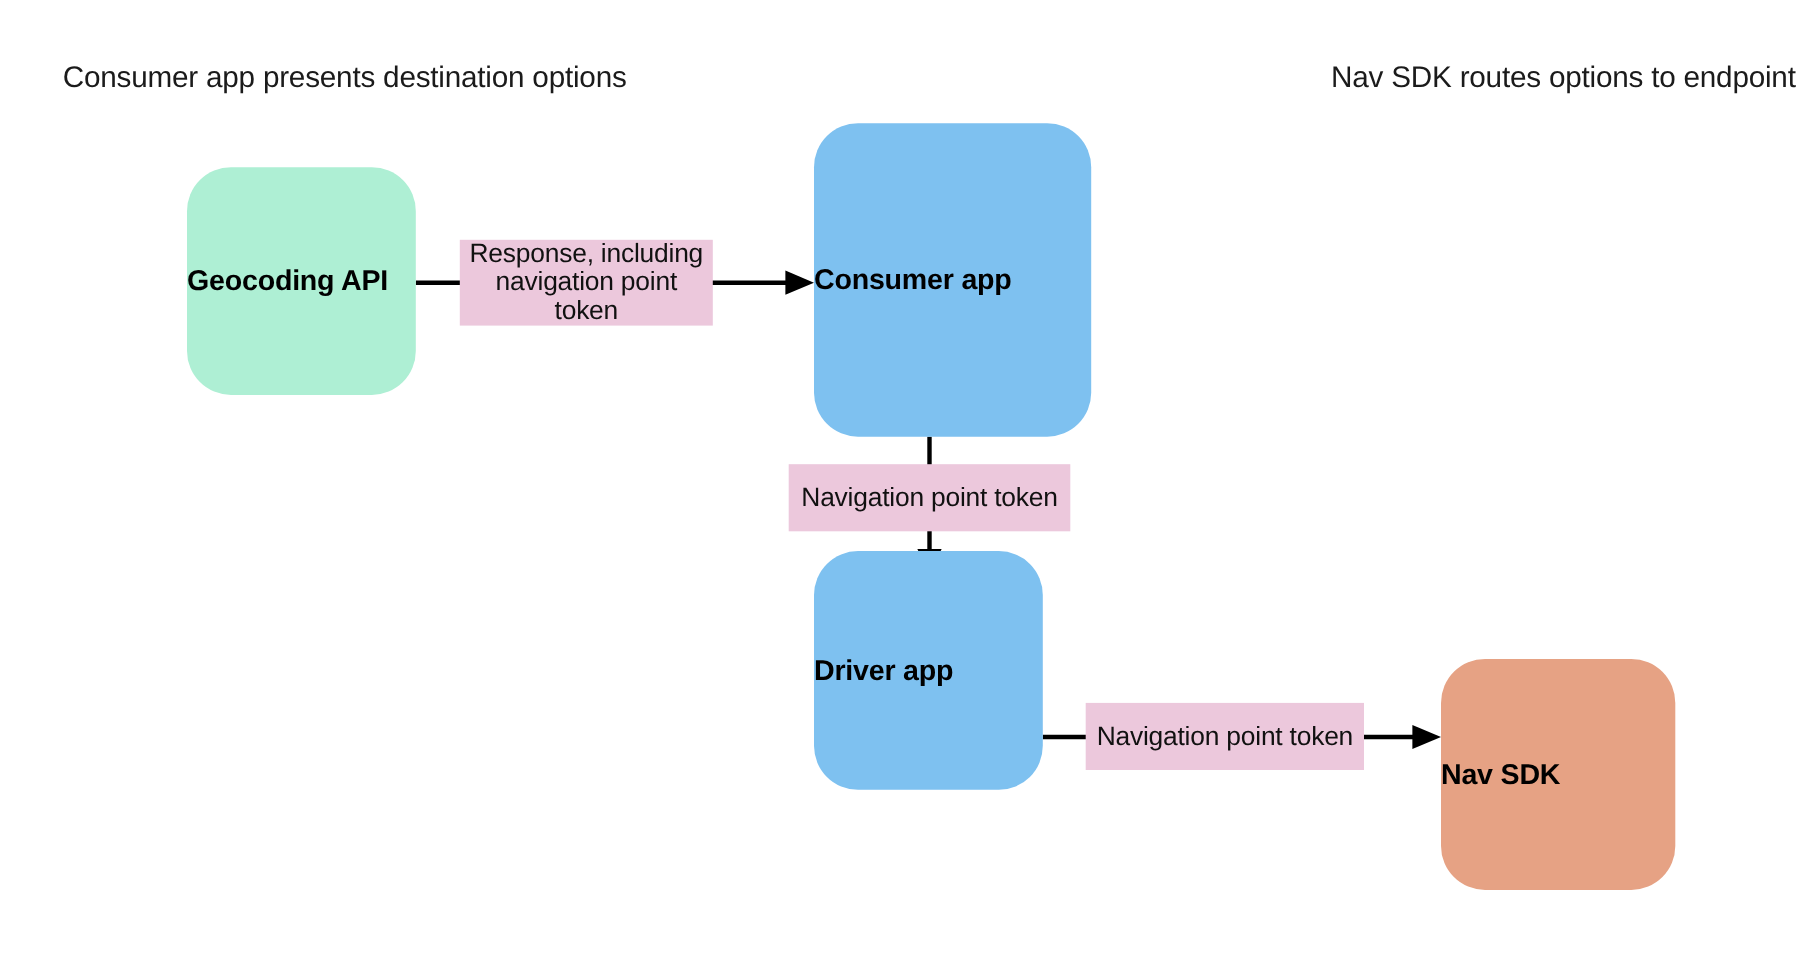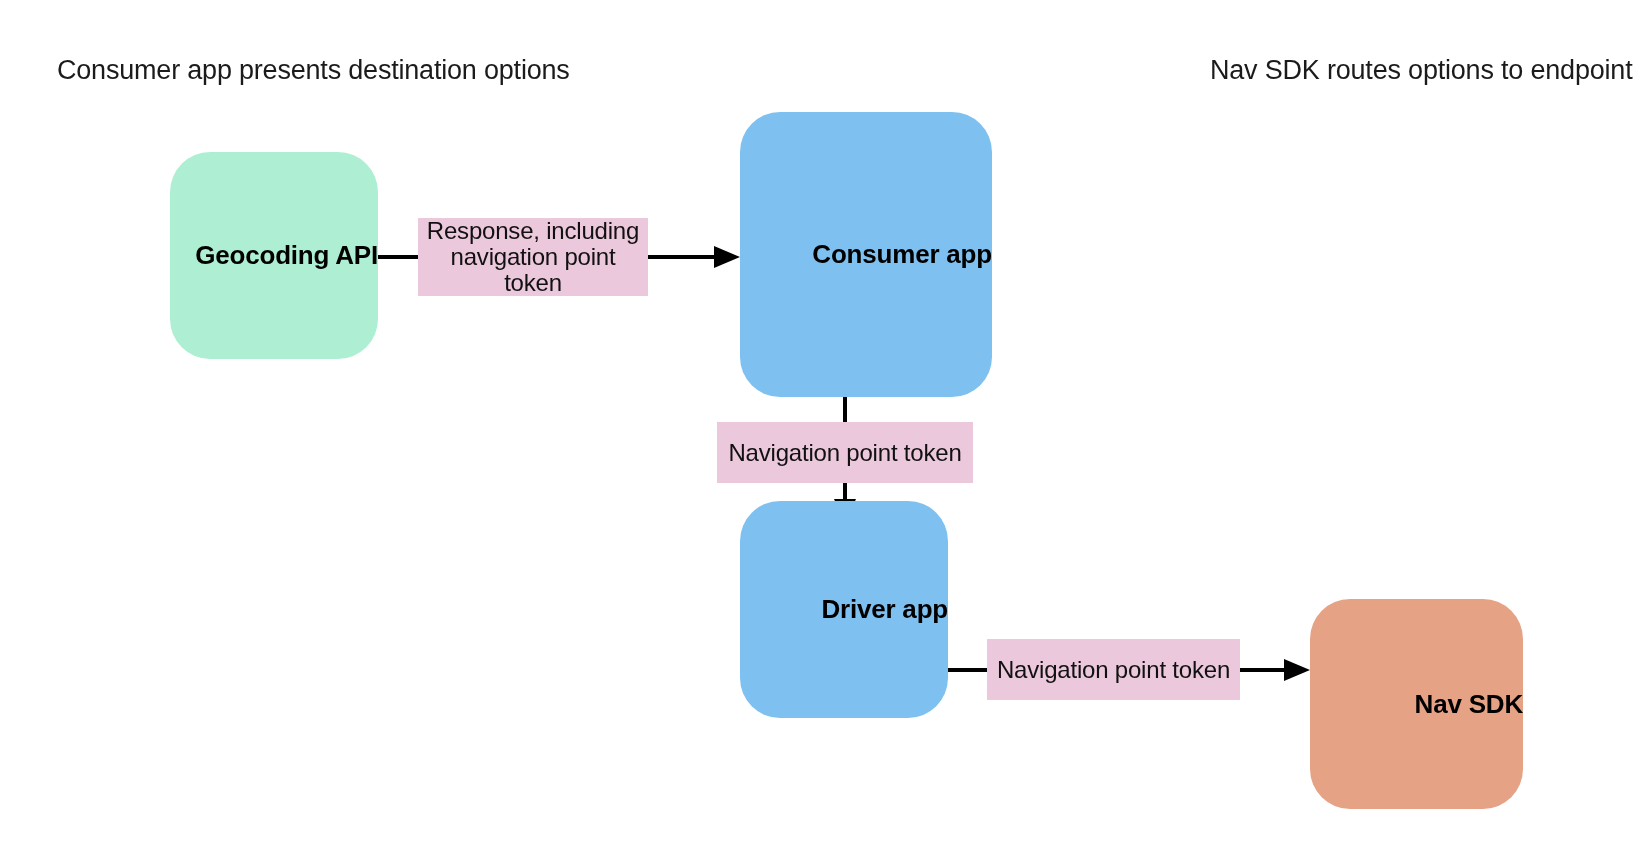--- a/index.html
+++ b/index.html
@@ -38,21 +38,21 @@
   }
   #connectors line { stroke: #000000; stroke-width: 4; }
   #connectors polygon { fill: #000000; }
 
   
   .node {
     position: absolute;
     border-radius: 40px;
     display: flex;
     align-items: center;
-    justify-content: flex-end;
+    justify-content: flex-start;
     z-index: 2;
     font-size: 26px;
     font-weight: bold;
     color: #000000;
     letter-spacing: -0.2px;
     text-align: center;
   }
   #node-geocoding { left: 170px; top: 152px; width: 208px; height: 207px; }
   #node-consumer  { left: 740px; top: 112px; width: 252px; height: 285px; }
   #node-driver    { left: 740px; top: 501px; width: 208px; height: 217px; }

